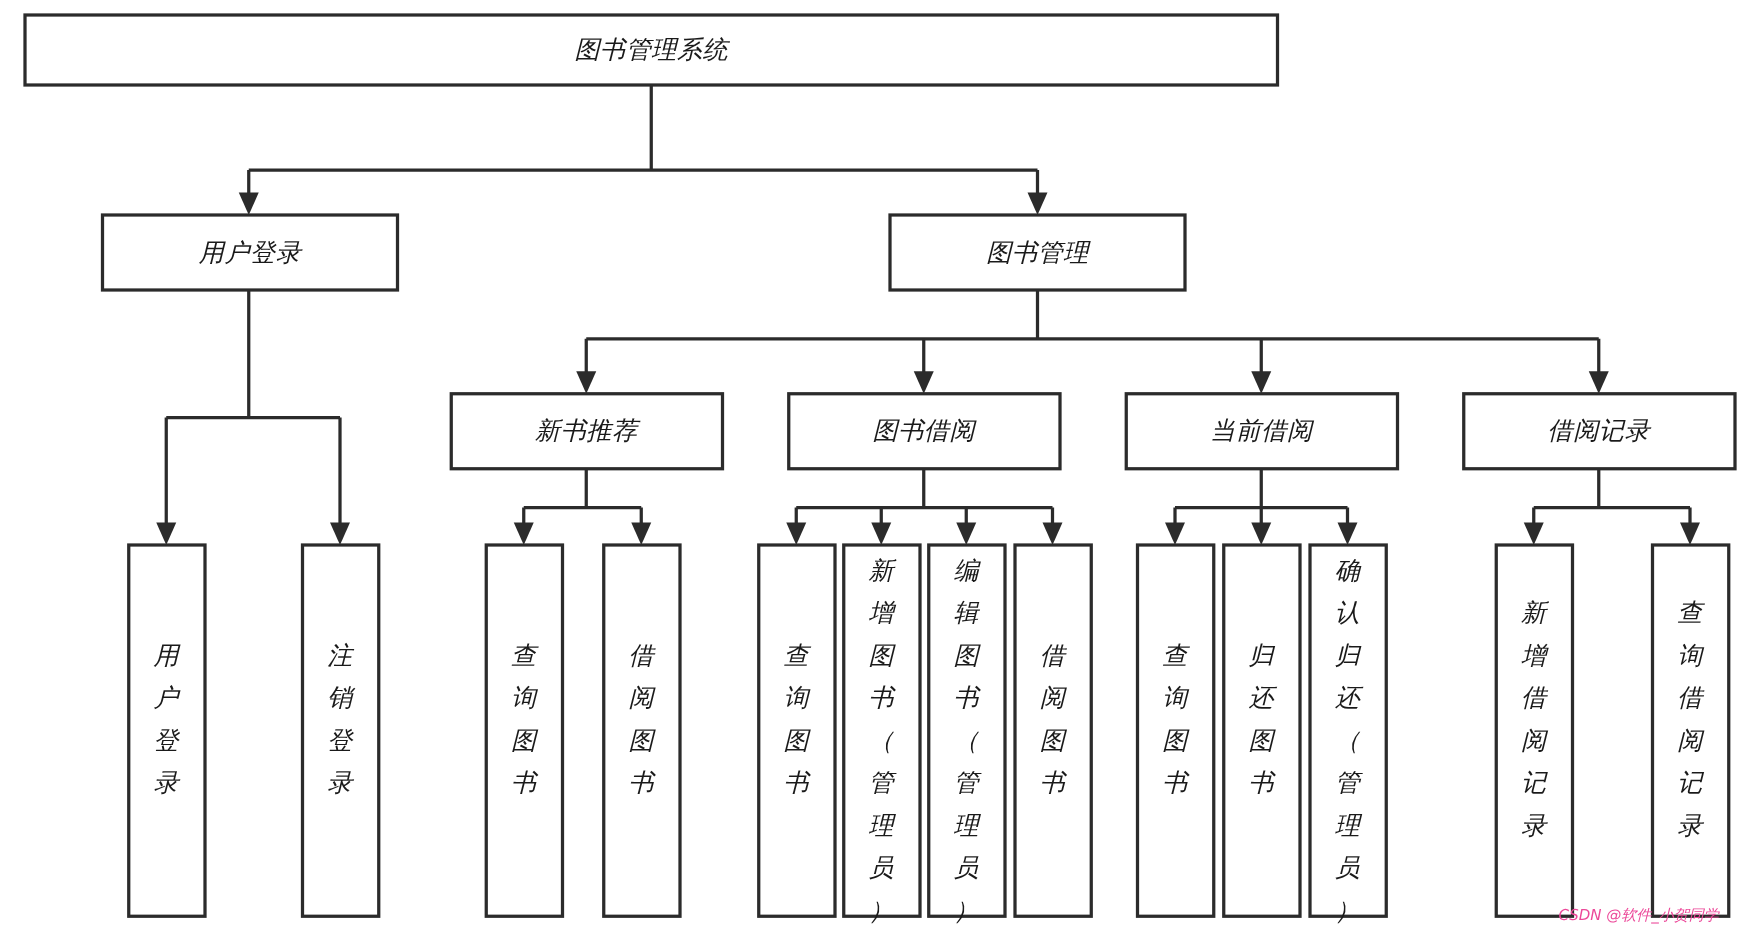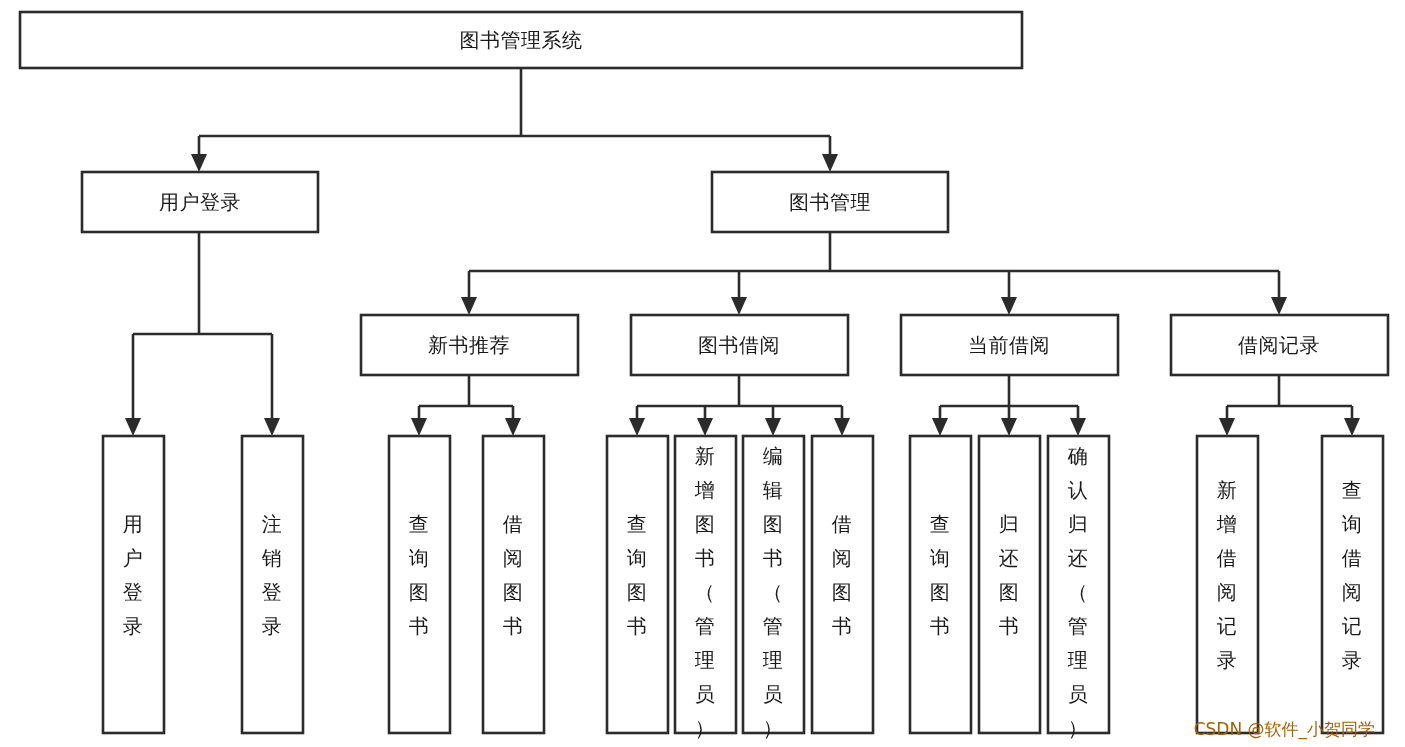--- a/index.html
+++ b/index.html
@@ -11,20 +11,21 @@
   body {
     width: 1405px;
     height: 747px;
     font-family: "DejaVu Sans", "Liberation Sans", sans-serif;
     overflow: hidden;
   }
   #diagram-root {
     position: relative;
     width: 1389px;
     height: 747px;
+    font-style: italic;
   }
   svg.flowchart {
     display: block;
     width: 1405px;
     height: 747px;
   }
   .node-box {
     fill: #ffffff;
     stroke: #2b2b2b;
     stroke-width: 2.6;
@@ -52,22 +53,22 @@
     font-size: 20px;
     fill: #1a1a1a;
     text-anchor: middle;
     letter-spacing: 0.5px;
   }
   .watermark-text {
     position: absolute;
     right: 14px;
     bottom: 6px;
     font-family: "DejaVu Sans", "Liberation Sans", sans-serif;
-    font-size: 17px;
-    color: #a16207;
+    font-size: 12px;
+    color: #ec4899;
     white-space: nowrap;
     user-select: none;
   }
 </style>
 </head>
 <body>
 
 <div id="diagram-root">
 
   <svg class="flowchart" viewBox="0 0 1405 747" xmlns="http://www.w3.org/2000/svg">

